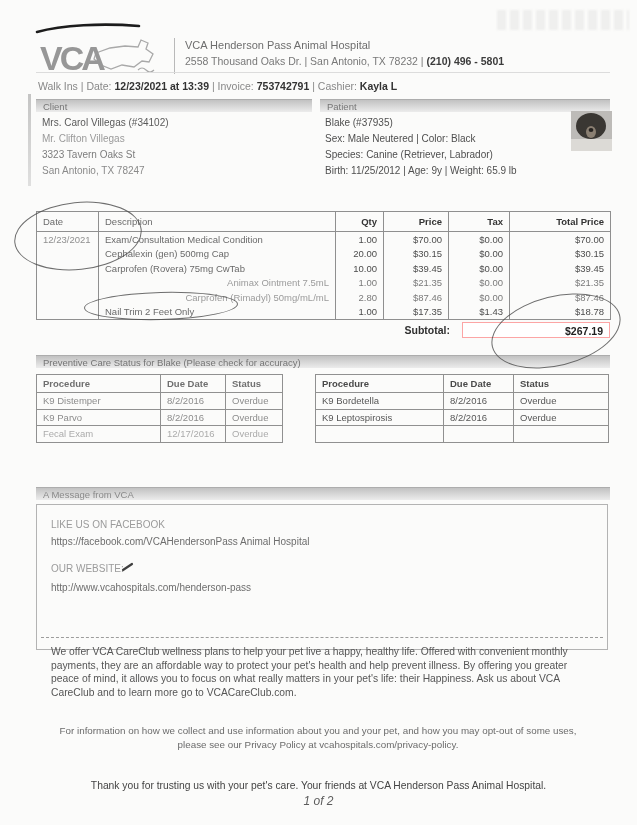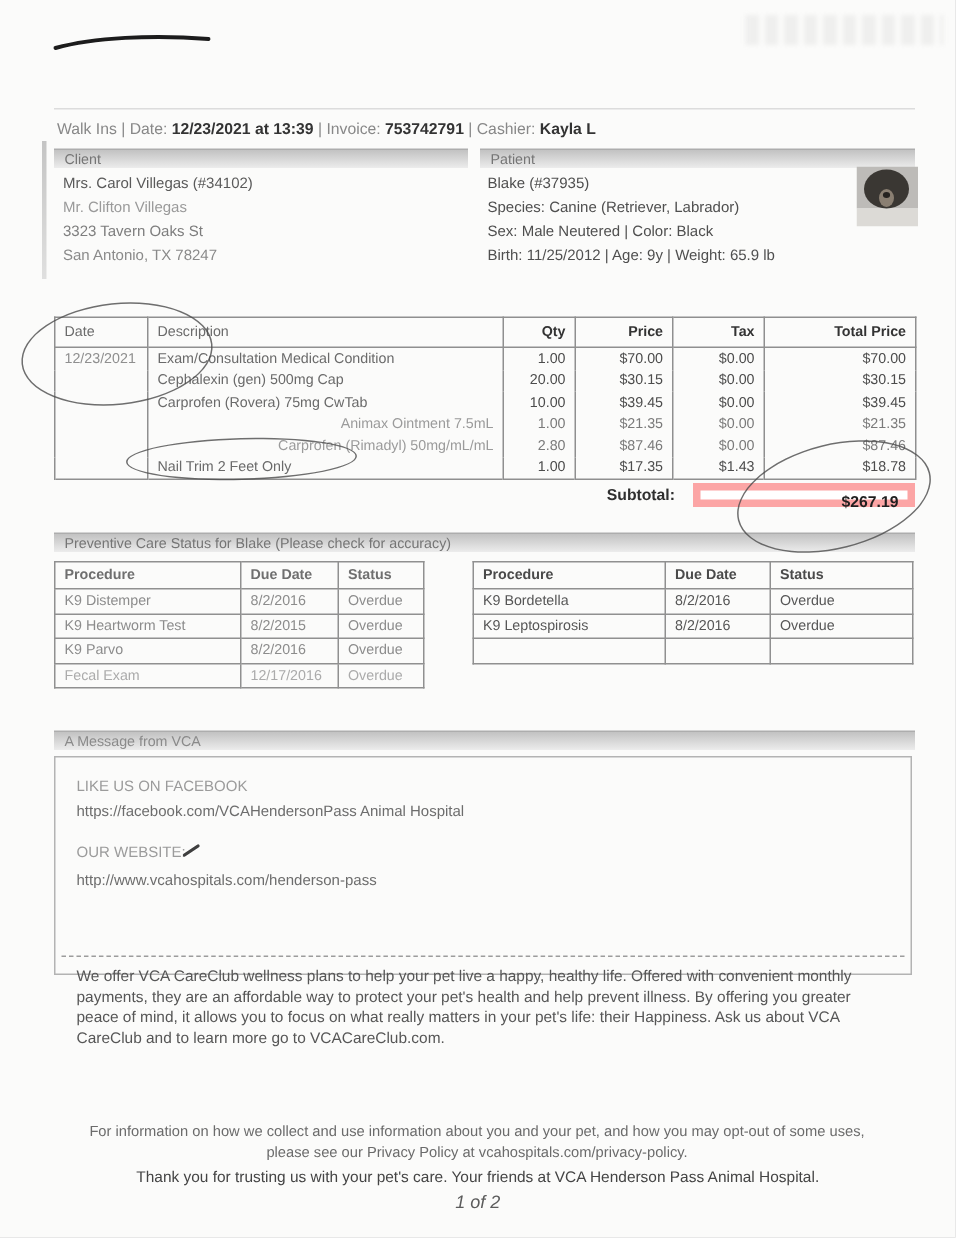--- a/index.html
+++ b/index.html
@@ -67,21 +67,21 @@
     padding:1px 6px;height:12.5px;color:#6a6a6a;
   }
   .visit-table td.ar{text-align:right;color:#4c4c4c;}
   .visit-table td.datecell{color:#8f8f8f;}
   .visit-table tr.dim td{color:#9b9b9b;text-align:right;}
   .visit-table tr.dim td.ar{color:#7a7a7a;}
   
   .subtotal-row{position:absolute;left:300px;top:322px;width:310px;display:flex;justify-content:flex-end;align-items:center;}
   .subtotal-label{font-size:10.5px;font-weight:bold;color:#2f2f2f;margin-right:12px;}
   .subtotal-box{
-    width:148px;height:16px;line-height:16px;border:5px solid #fca5a5;background:#fff;
+    width:148px;height:16px;line-height:16px;border:1px solid #fca5a5;background:#fff;
     text-align:right;padding-right:6px;box-sizing:border-box;
     font-size:10.5px;font-weight:bold;color:#1f1f1f;
   }
   
   .ellipse{position:absolute;border:1.6px solid rgba(75,75,75,.8);border-radius:50%;z-index:6;pointer-events:none;}
   .e-date{left:14px;top:202px;width:126px;height:66px;transform:rotate(-6deg);}
   .e-nail{left:84px;top:292px;width:152px;height:26px;transform:rotate(-1.5deg);border-width:1.3px;}
   .e-subtotal{left:490px;top:296px;width:130px;height:68px;transform:rotate(-14deg);border-width:1.4px;}
   
   .prev-table{
@@ -108,55 +108,67 @@
   .web-label{top:58px;}
   .web-url{top:77px;}
   .pen-mark{position:absolute;left:84px;top:57px;}
   .dashed{position:absolute;left:4px;right:4px;top:132px;border-top:1px dashed #9c9c9c;}
   .careclub{
     position:absolute;left:14px;top:140px;width:540px;margin:0;
     font-size:10.3px;line-height:13.5px;color:#565656;
   }
   
   .footer-privacy{
-    position:absolute;left:58px;top:748px;width:520px;text-align:center;
+    position:absolute;left:58px;top:724px;width:520px;text-align:center;
     font-size:9.8px;line-height:13.5px;color:#6b6b6b;
   }
   .footer-thanks{position:absolute;left:0;top:780px;width:637px;text-align:center;font-size:10.3px;color:#444;}
   .page-number{position:absolute;left:0;top:794px;width:637px;text-align:center;font-size:12px;color:#5c5c5c;font-style:italic;}
 </style>
 </head>
 <body>
 
 <div class="page">
 
   <svg class="pen-stroke" width="110" height="16" viewBox="0 0 110 16">
     <path d="M3,12 C28,5 68,3 105,6" stroke="#1c1c1c" stroke-width="2.6" fill="none" stroke-linecap="round"></path>
   </svg>
   <div class="ghost-stamp"></div>
   <div class="scan-streak"></div>
 
+  <div class="header">
+    <svg class="logo-svg" width="130" height="46" viewBox="0 0 130 46">
+      <path d="M58,19 L72,14 L87,12 L100,13 L103,6 L110,9 L108,15 L115,20 L111,28 L104,27 L96,33 L84,31 L73,35 L63,31 L56,25 Z" fill="none" stroke="#a9a9a9" stroke-width="1.3"></path>
+      <path d="M100,36 q4,-4 8,0 q4,4 8,0" fill="none" stroke="#a9a9a9" stroke-width="1.1"></path>
+      <text x="2" y="36" font-family="Liberation Sans, sans-serif" font-size="34" font-weight="bold" fill="#979797" letter-spacing="-3">VCA</text>
+    </svg>
+    <div class="header-divider"></div>
+    <div class="header-text">
+      <div class="hospital-name">VCA Henderson Pass Animal Hospital</div>
+      <div class="hospital-address"><span>2558 Thousand Oaks Dr. | San Antonio, TX 78232 | </span><span class="dark">(210) 496 - 5801</span></div>
+    </div>
+  </div>
   <div class="header-rule"></div>
 
   <div class="visit-line"><span class="lt">Walk Ins | Date: </span><span class="dk">12/23/2021 at 13:39</span><span class="lt"> | Invoice: </span><span class="dk">753742791</span><span class="lt"> | Cashier: </span><span class="dk">Kayla L</span></div>
 
   <div class="secbar client-bar"><span>Client</span></div>
   <div class="secbar patient-bar"><span>Patient</span></div>
 
   <div class="client-info">
     <div class="c0">Mrs. Carol Villegas (#34102)</div>
     <div class="c1">Mr. Clifton Villegas</div>
     <div class="c2">3323 Tavern Oaks St</div>
     <div class="c3">San Antonio, TX 78247</div>
   </div>
 
   <div class="patient-info">
     <div>Blake (#37935)</div>
+    <div>Sex: Male Neutered | Color: Black</div>
     <div>Species: Canine (Retriever, Labrador)</div>
-    <div>Sex: Male Neutered | Color: Black</div>
     <div>Birth: 11/25/2012 | Age: 9y | Weight: 65.9 lb</div>
   </div>
 
   <svg class="patient-photo" width="41" height="40" viewBox="0 0 41 40">
     <rect x="0" y="0" width="41" height="28" fill="#bdbbb8"></rect>
     <rect x="0" y="28" width="41" height="12" fill="#dcdad6"></rect>
     <ellipse cx="20" cy="15" rx="15" ry="13" fill="#3a3733"></ellipse>
     <ellipse cx="20" cy="21" rx="5" ry="6" fill="#8a7f72"></ellipse>
     <ellipse cx="20" cy="19" rx="2.4" ry="2" fill="#262320"></ellipse>
   </svg>
@@ -257,25 +269,20 @@
         <th>Status</th>
       </tr>
     </thead>
     <tbody>
       <tr>
         <td>K9 Distemper</td>
         <td>8/2/2016</td>
         <td>Overdue</td>
       </tr>
       <tr>
-        <td>K9 Heartworm Test</td>
-        <td>8/2/2015</td>
-        <td>Overdue</td>
-      </tr>
-      <tr>
         <td>K9 Parvo</td>
         <td>8/2/2016</td>
         <td>Overdue</td>
       </tr>
       <tr class="faded">
         <td>Fecal Exam</td>
         <td>12/17/2016</td>
         <td>Overdue</td>
       </tr>
     </tbody>

